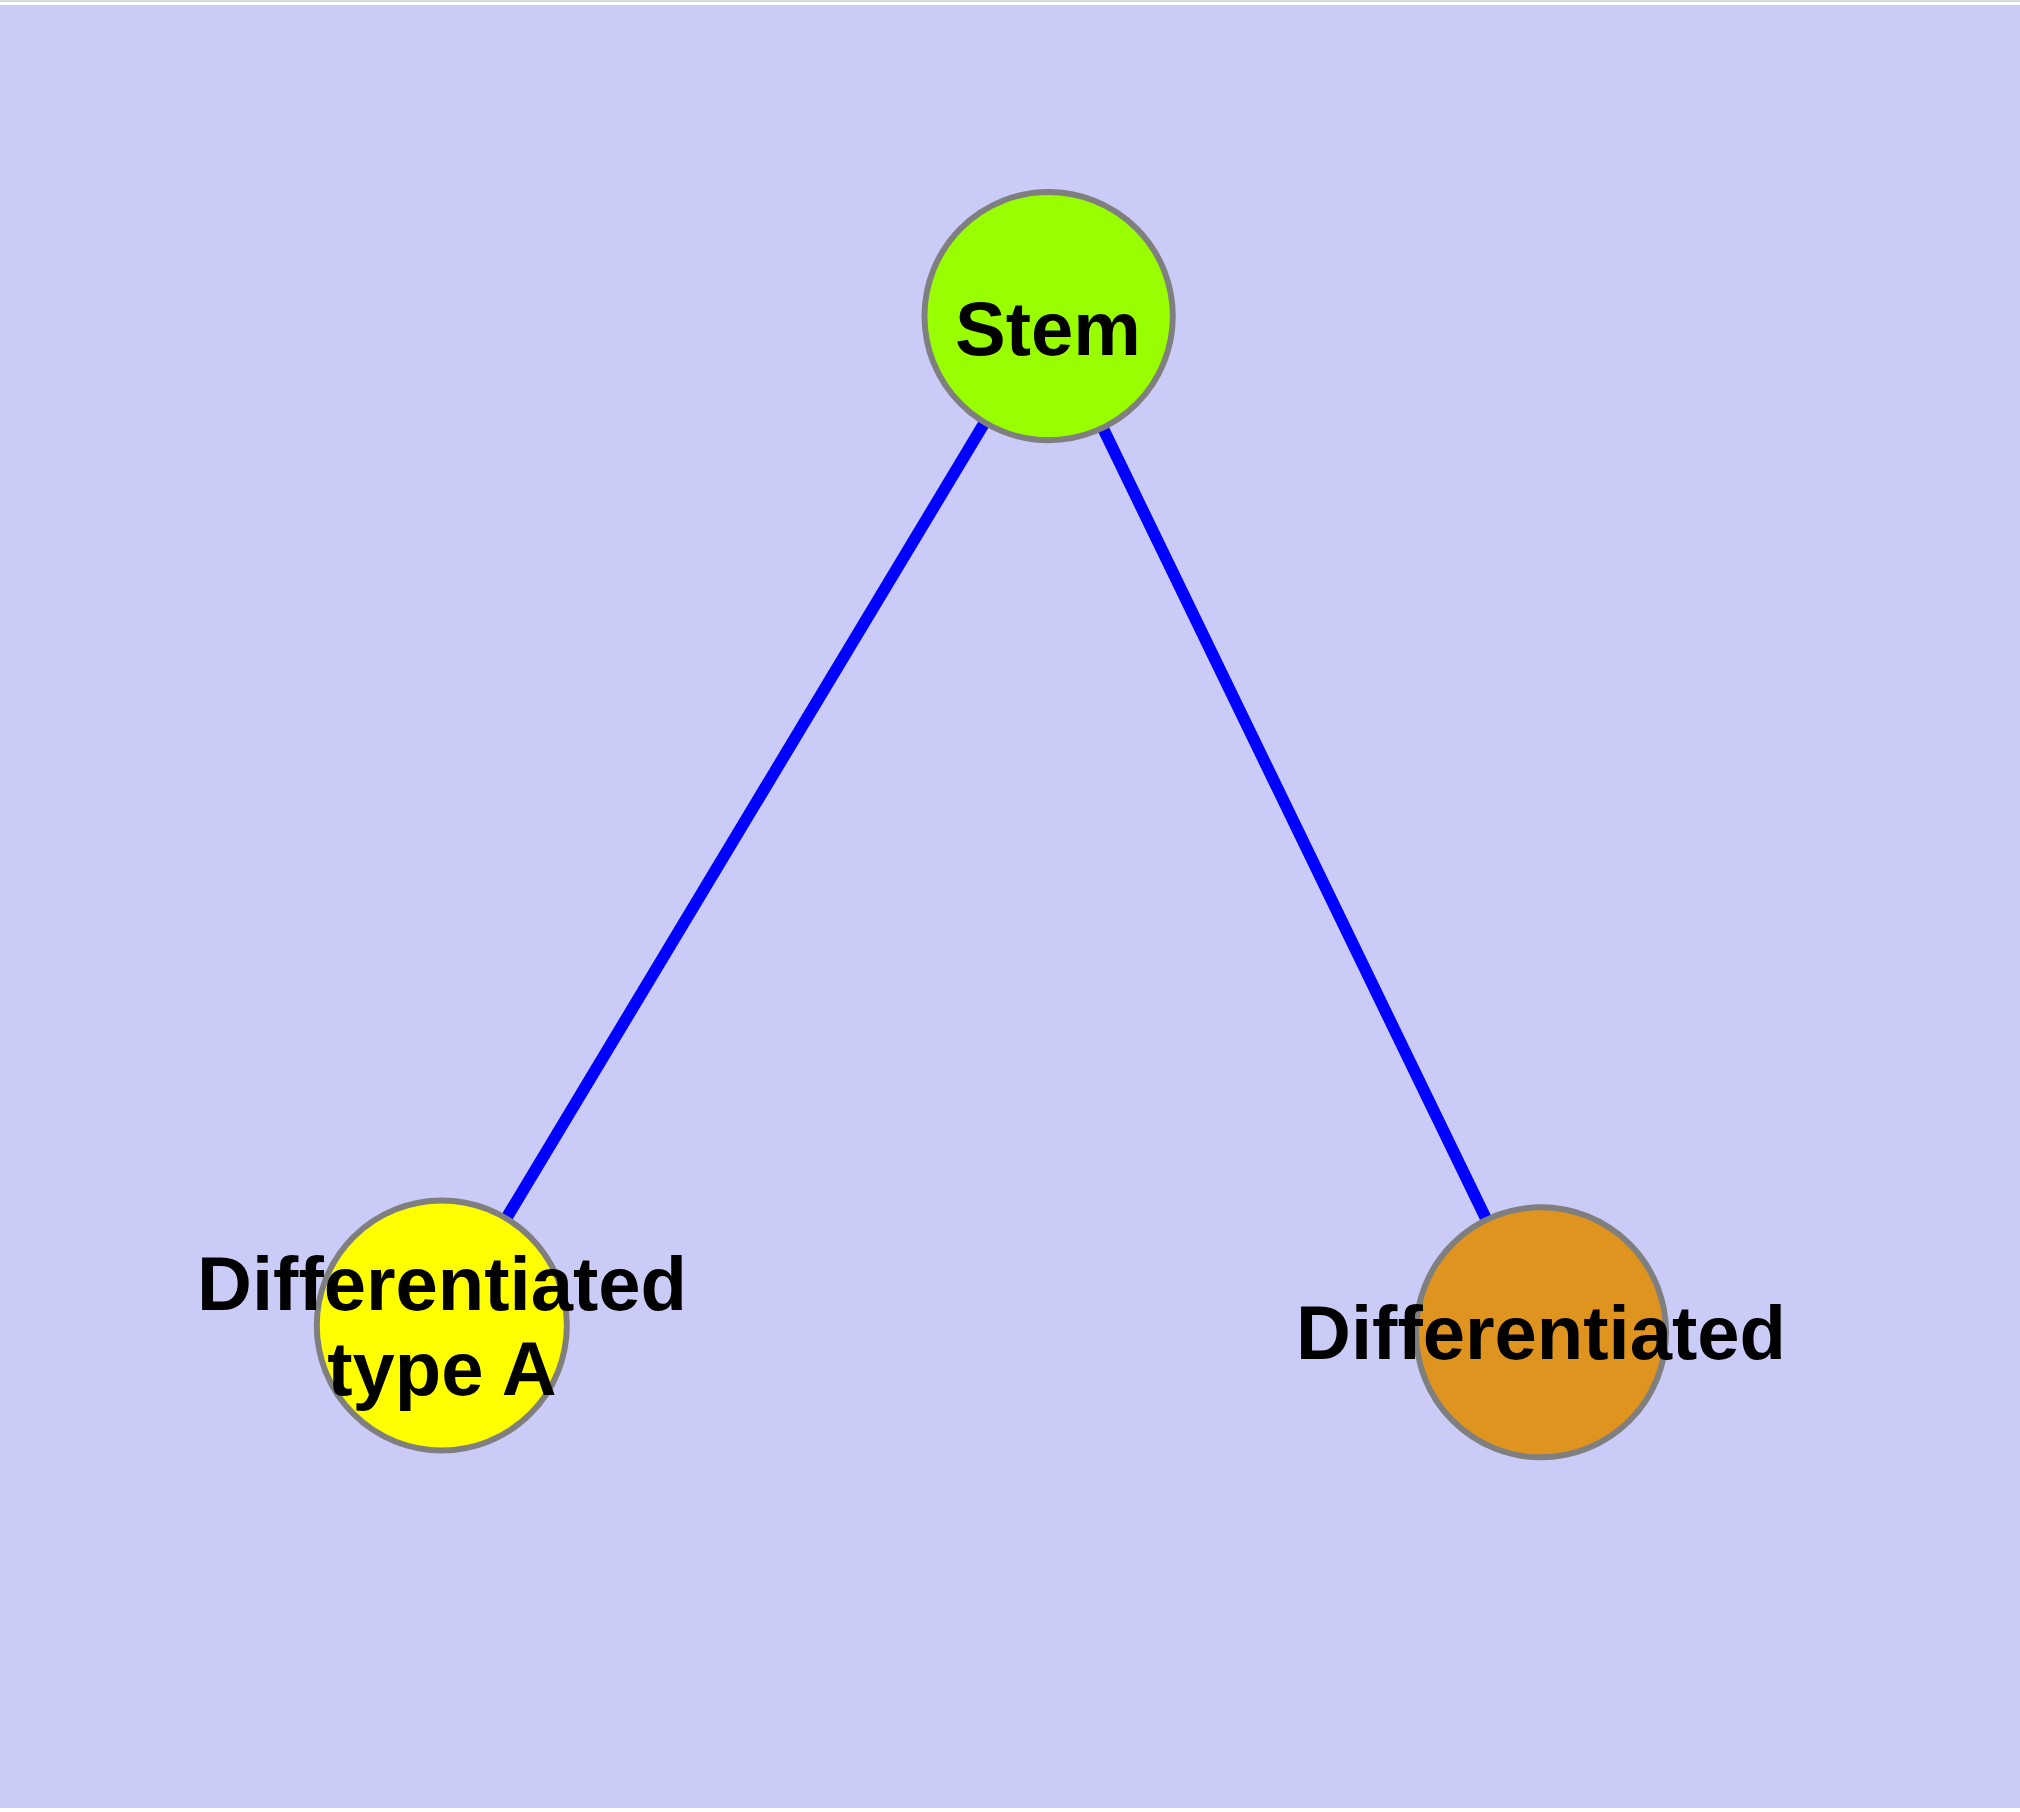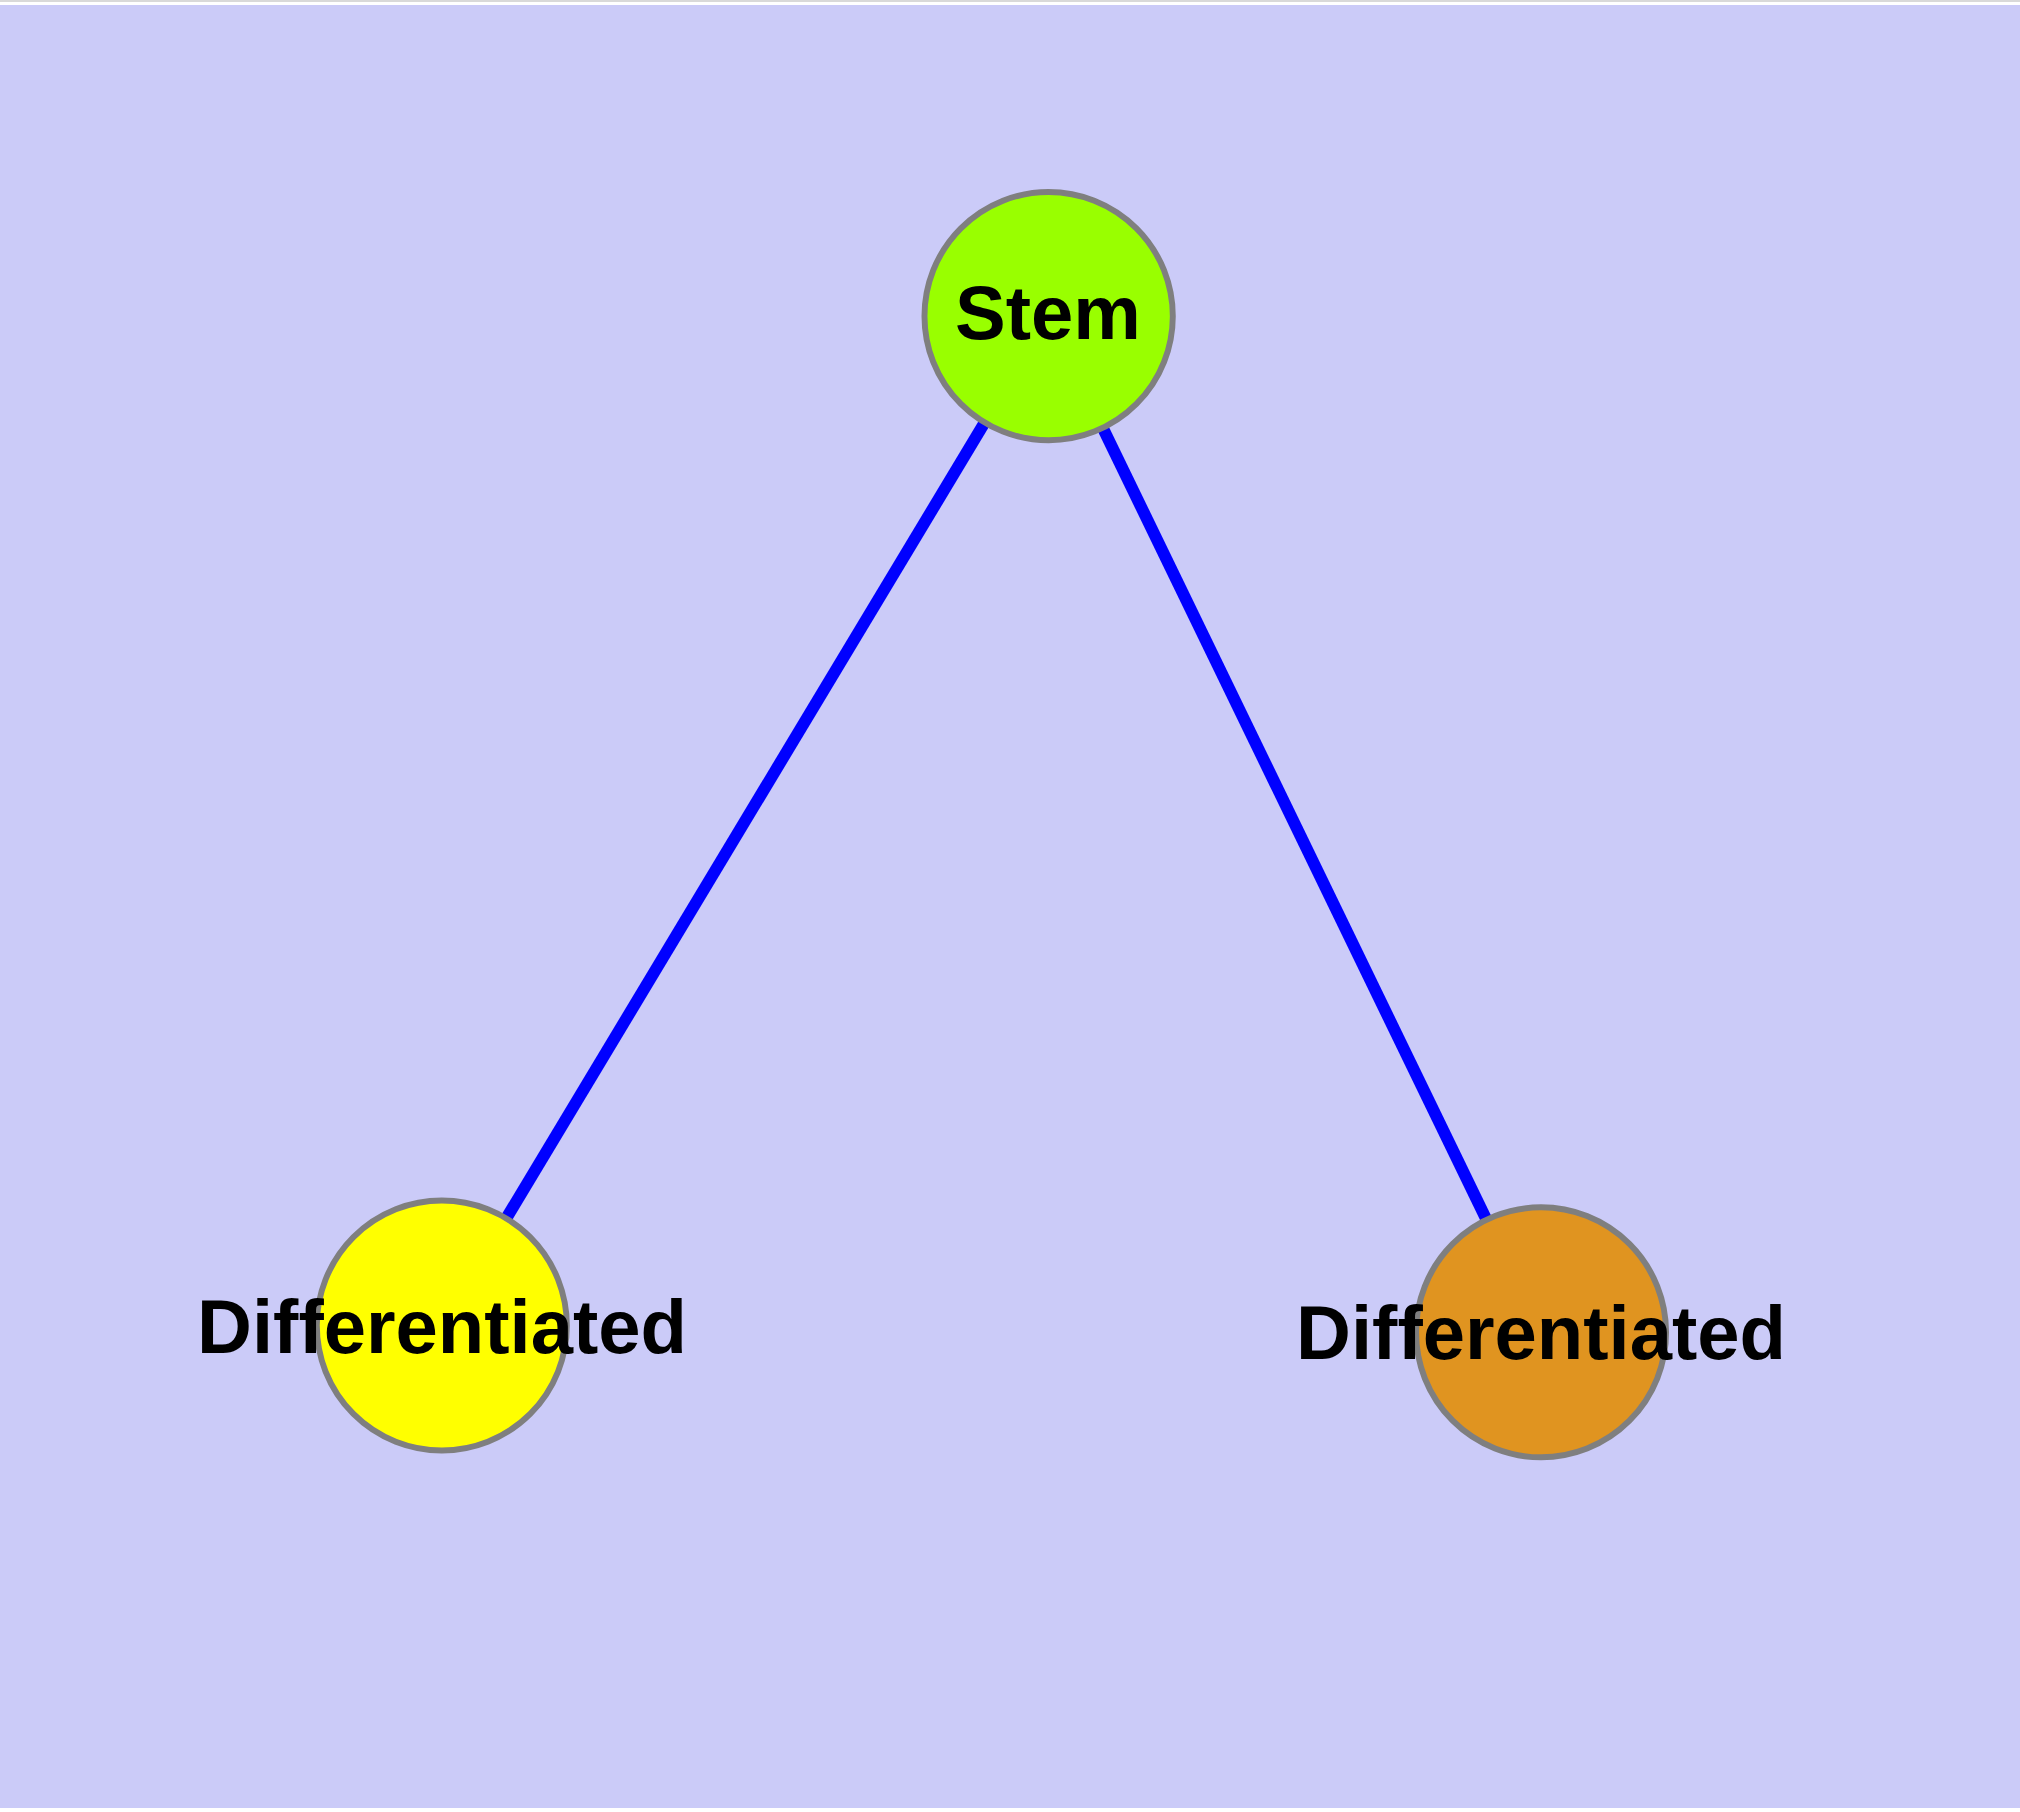--- a/index.html
+++ b/index.html
@@ -49,24 +49,25 @@
   <div class="panel" id="panel" style="top: 5.1px; height: 1803px; background: rgb(203, 203, 248);"></div>
   <div class="top-rule" id="top-rule" style="background: rgb(217, 217, 217);"></div>
   <svg id="graph-svg" viewBox="0 0 2384 2138">
       <line x1="1237" y1="373" x2="521" y2="1564" stroke="#0000ff" stroke-width="14"></line>
       <line x1="1237" y1="373" x2="1818" y2="1572" stroke="#0000ff" stroke-width="14"></line>
       <circle cx="1237" cy="373" r="146.5" fill="#99ff00" stroke="#7f7f7f" stroke-width="7"></circle>
       <circle cx="521" cy="1564" r="147.5" fill="#ffff00" stroke="#7f7f7f" stroke-width="7"></circle>
       <circle cx="1818" cy="1572" r="147.5" fill="#e09420" stroke="#7f7f7f" stroke-width="7"></circle>
     </svg>
   <div id="labels">
-      <div class="node-label" style="left: 1048px; top: 312px; color: rgb(0, 0, 0);">
+      <div class="node-label" style="left: 1048px; top: 328px; color: rgb(0, 0, 0);">
         <div>Stem</div>
       </div>
       <div class="node-label" style="left: 442px; top: 1326px; color: rgb(0, 0, 0);">
         <div>Differentiated</div>
+        <div>type A</div>
       </div>
       <div class="node-label" style="left: 1541px; top: 1332px; color: rgb(0, 0, 0);">
         <div>Differentiated</div>
       </div>
     </div>
 </div>
 
 
 </body></html>

